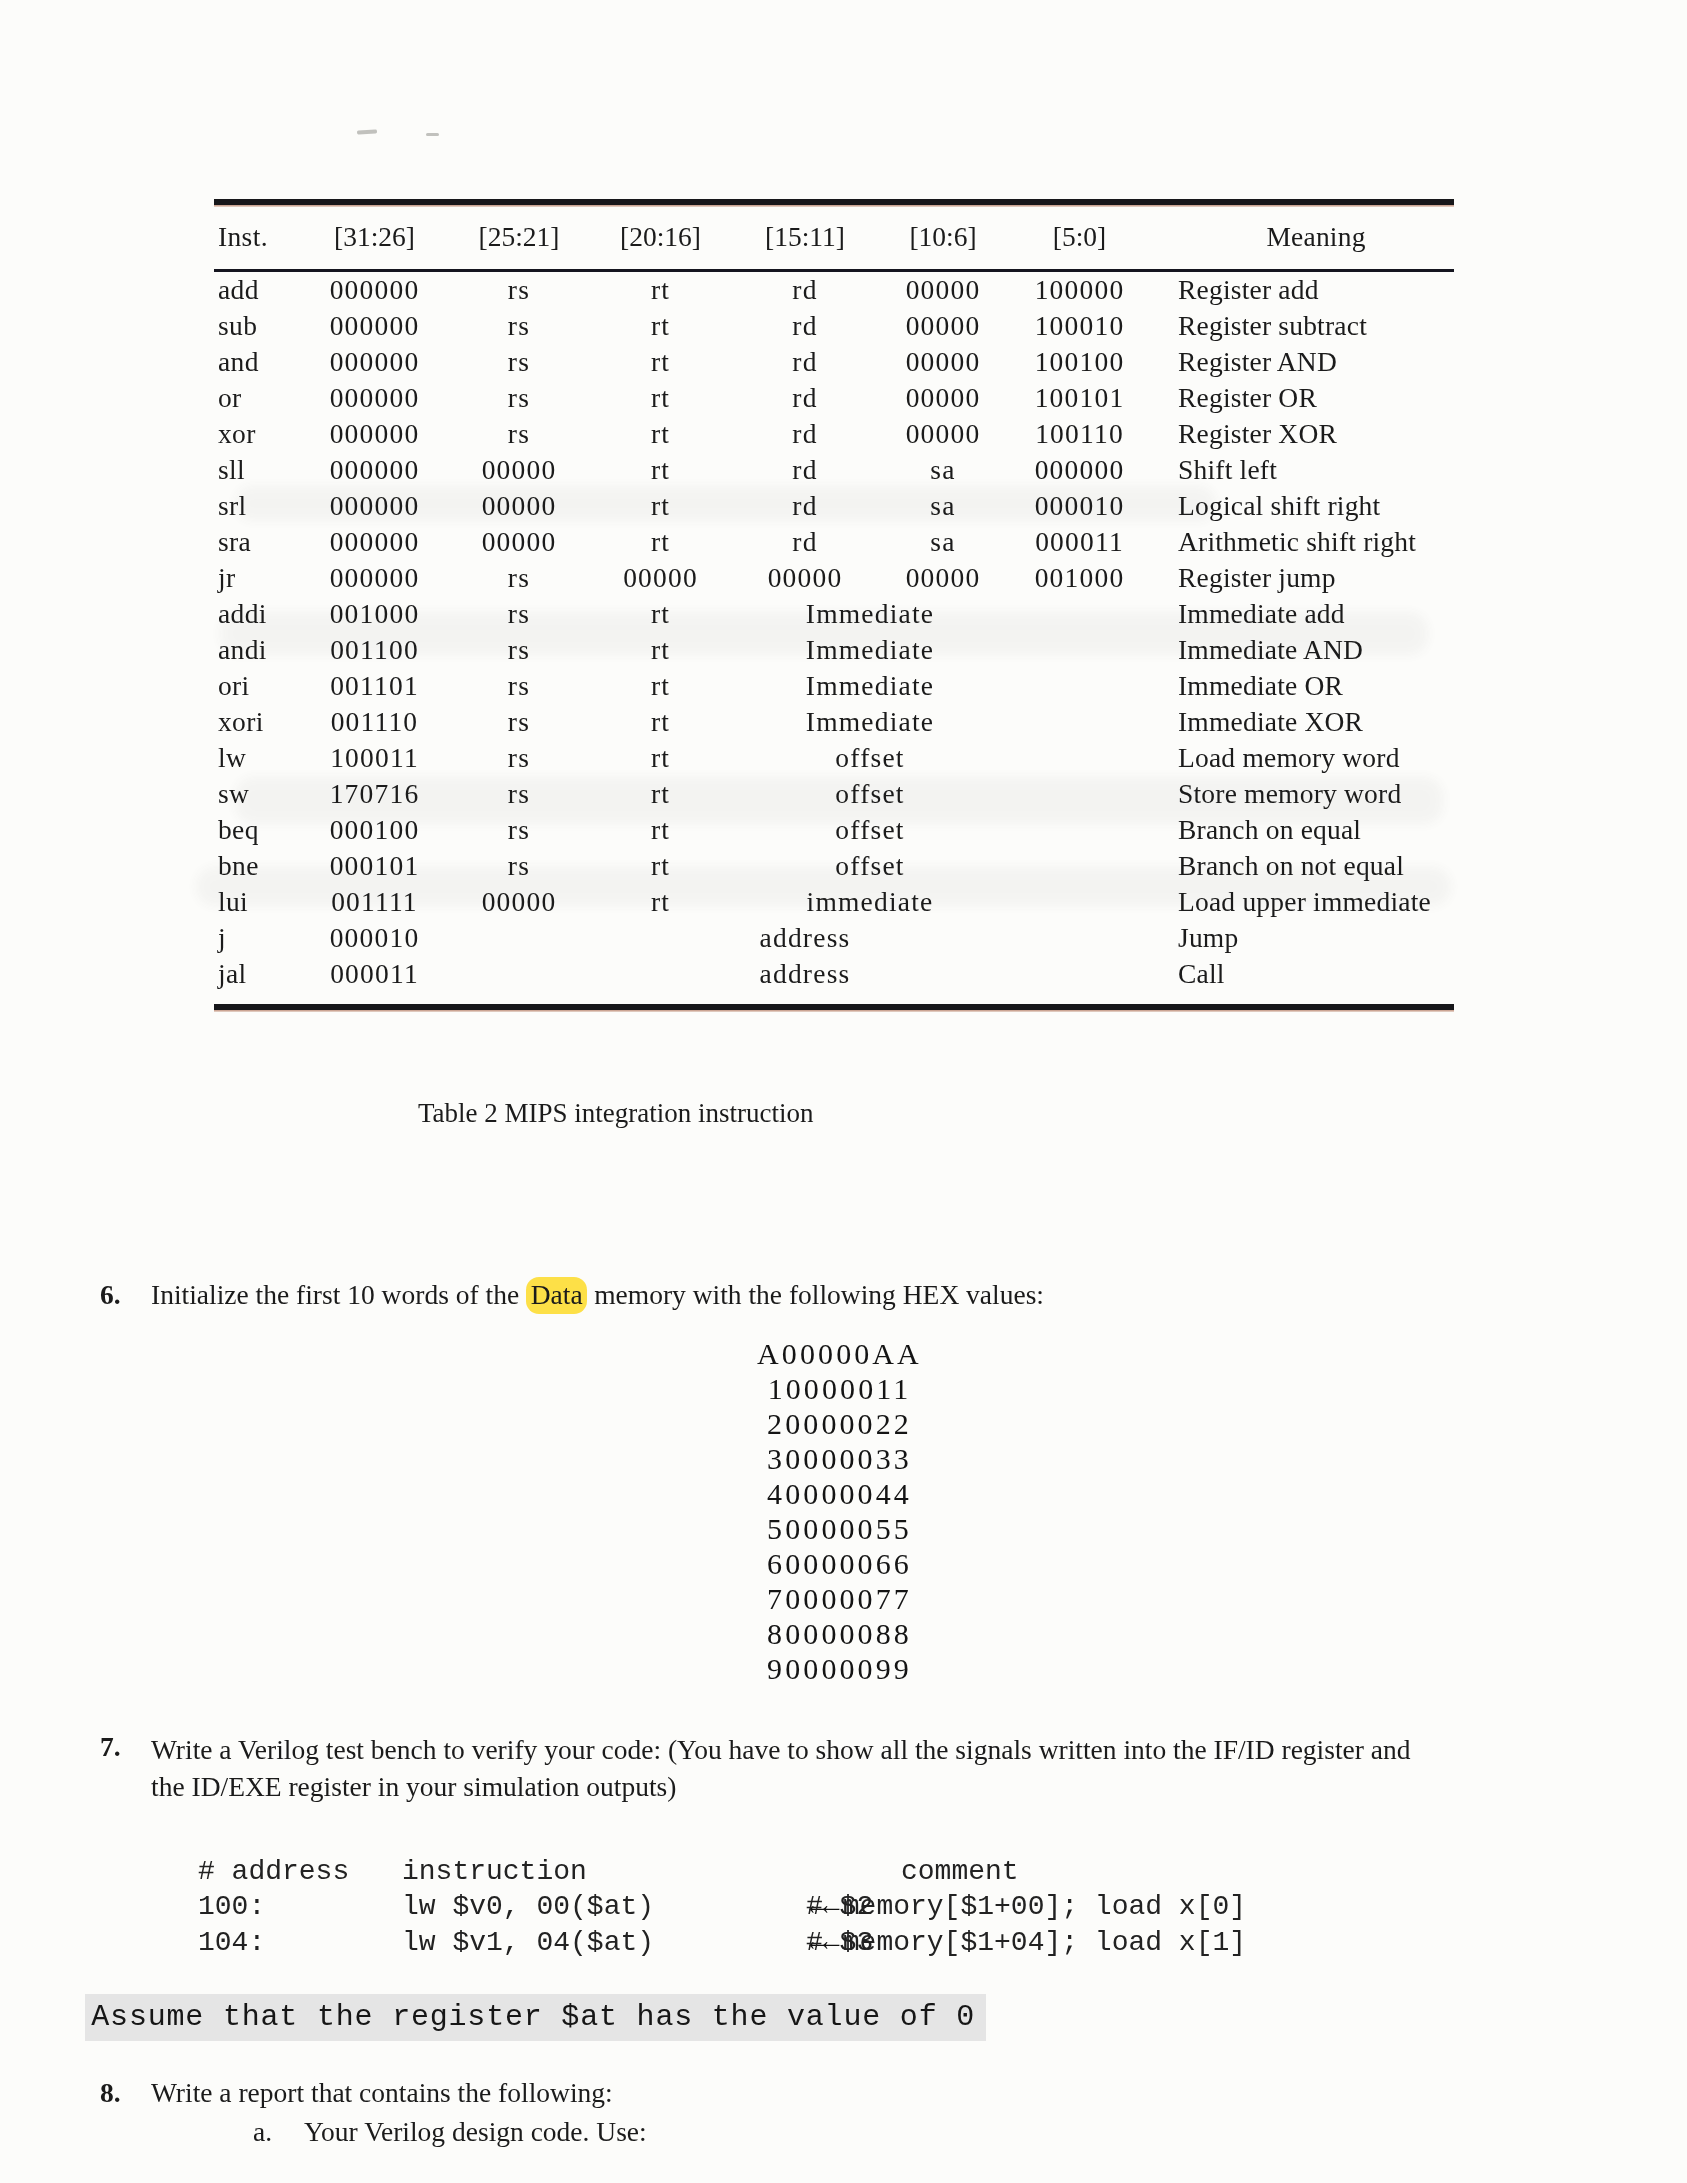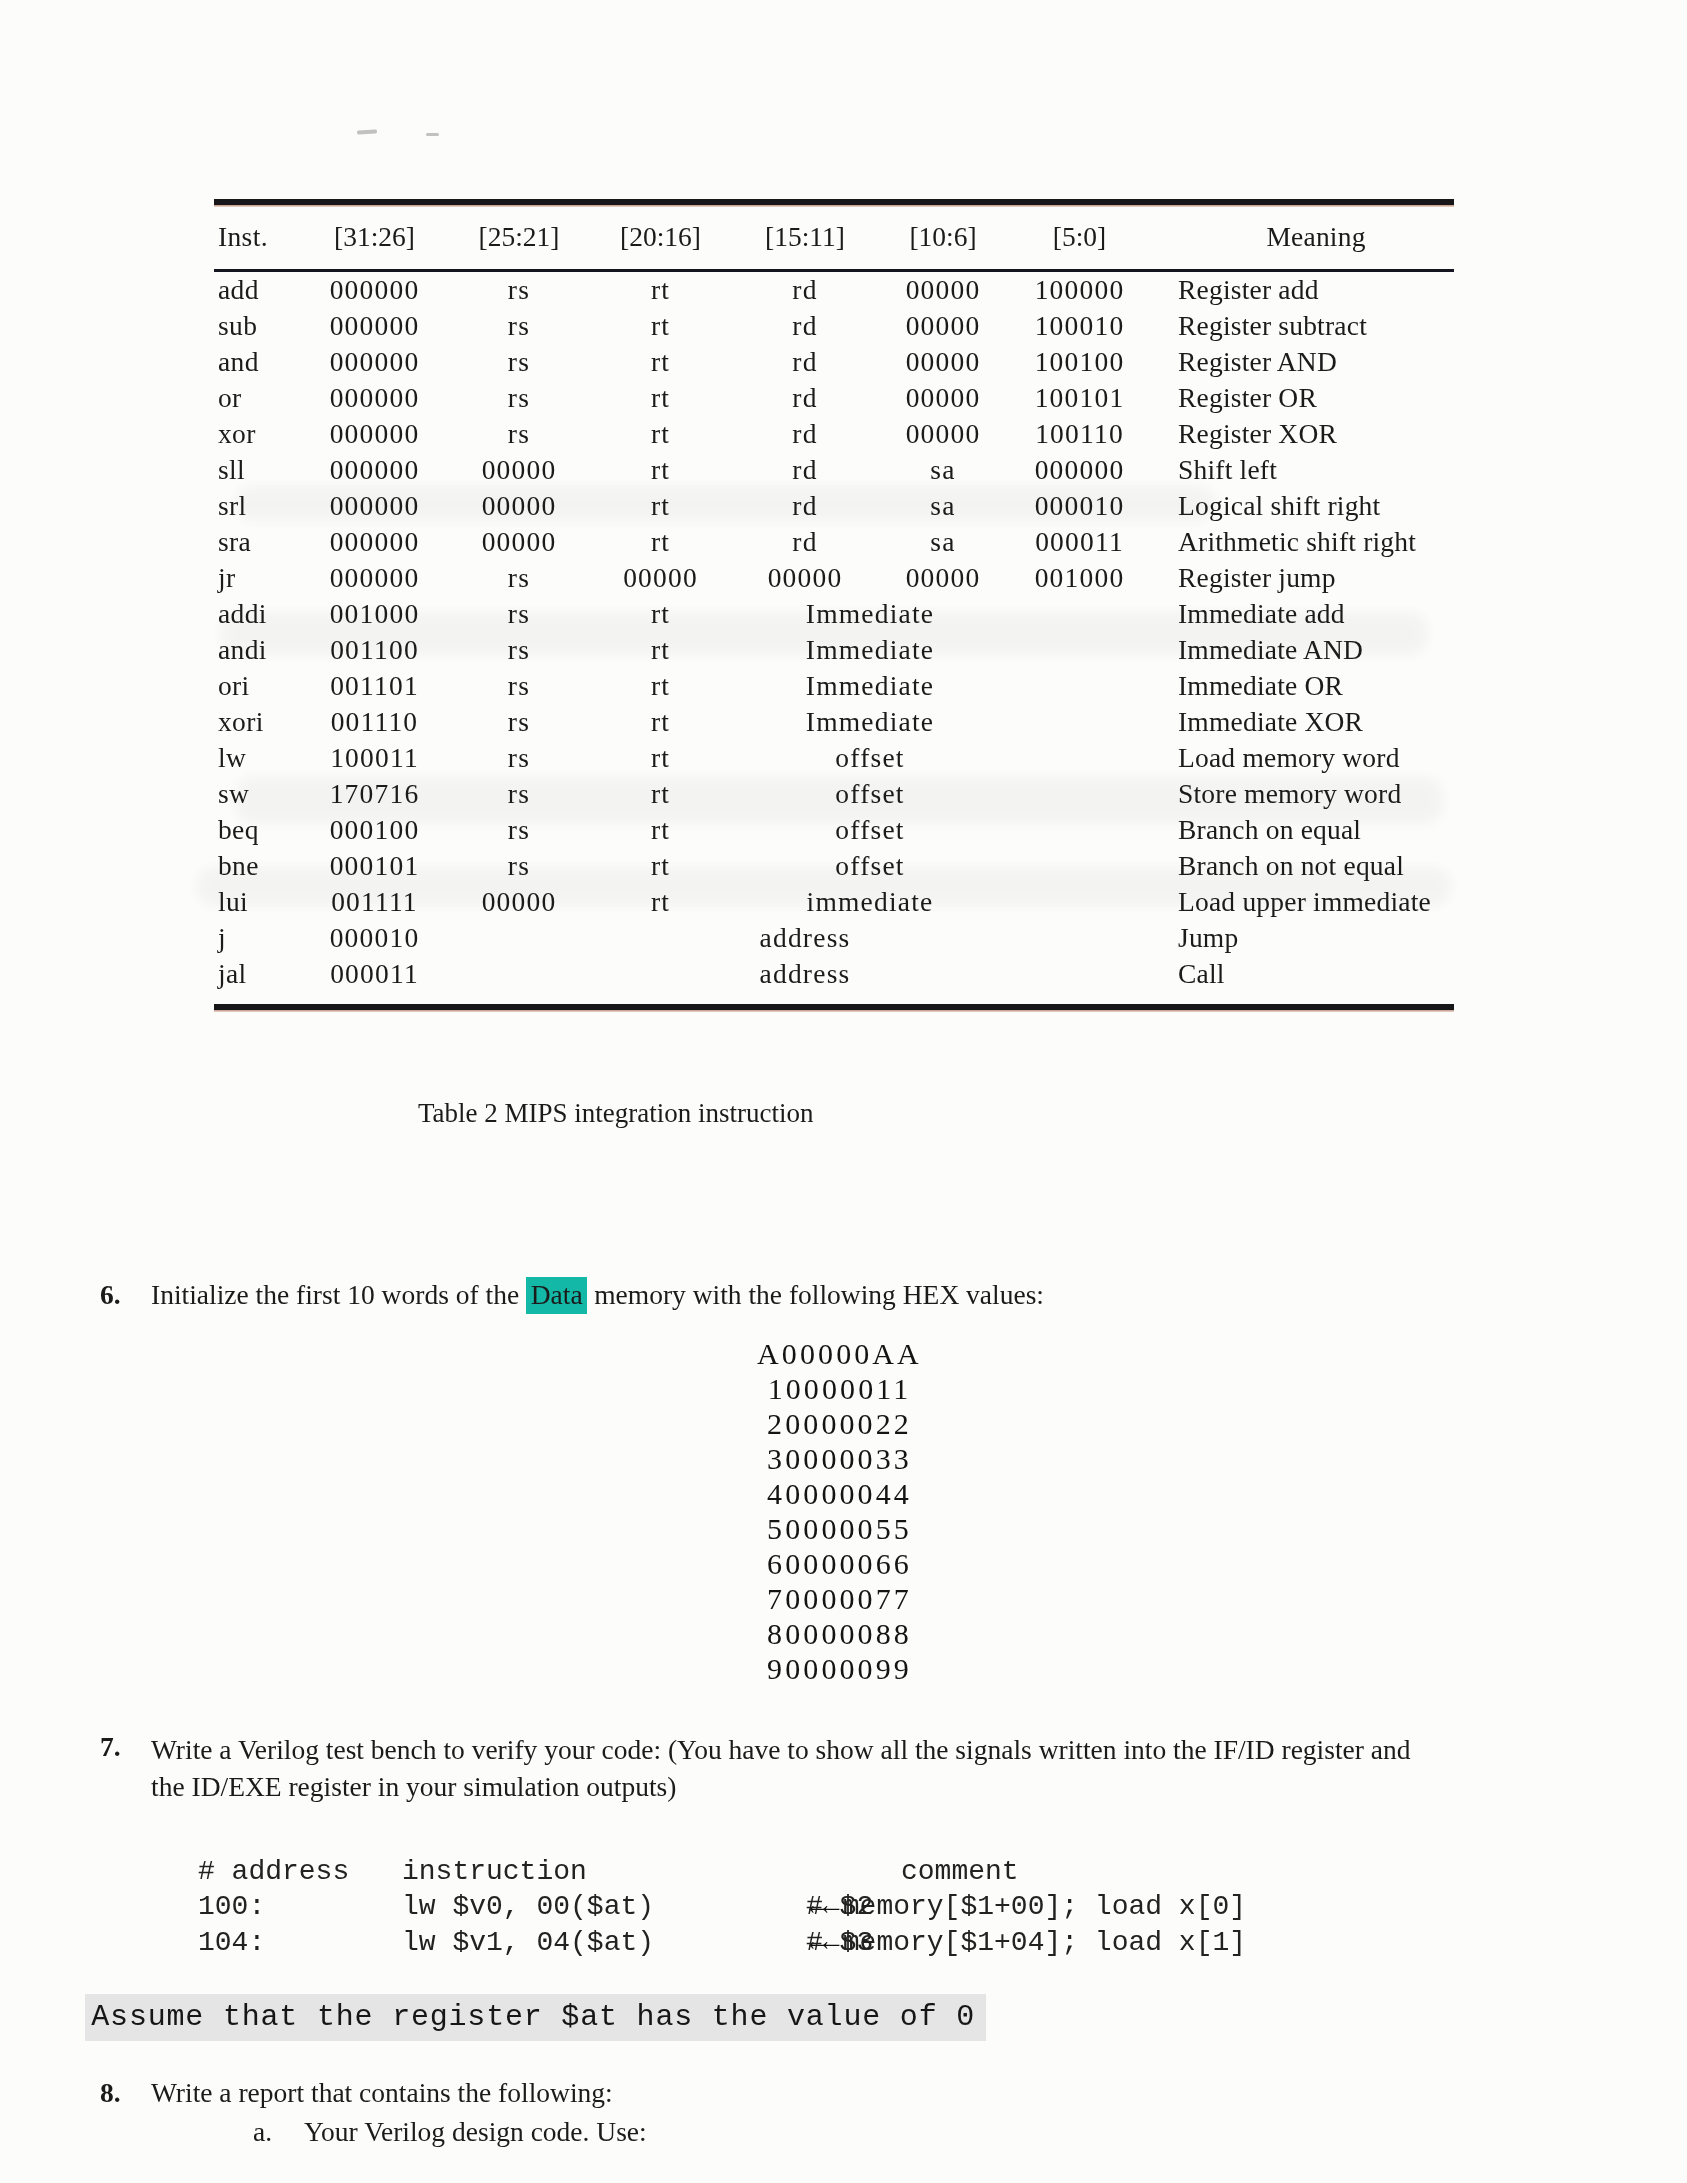--- a/index.html
+++ b/index.html
@@ -291,21 +291,21 @@
             <td class="c-meaning">Call</td>
           </tr>
         </tbody>
     </table>
     <div class="rule rule-bottom"></div>
   </div>
 
   <div class="caption">Table 2 MIPS integration instruction</div>
 
   <span class="item-num" style="left:100px;top:1279px;">6.</span>
-  <span class="item-text" style="left:151px;top:1279px;"><span>Initialize the first 10 words of the </span><mark class="hl-data" style="background-color: #14b8a6;">Data</mark><span> memory with the following HEX values:</span></span>
+  <span class="item-text" style="left:151px;top:1279px;"><span>Initialize the first 10 words of the </span><mark class="hl-data" style="background-color: #fde047; border-radius: 13px;">Data</mark><span> memory with the following HEX values:</span></span>
 
   <div class="hexlist" id="hex-list">
       <div class="hex-line">A00000AA</div>
       <div class="hex-line">10000011</div>
       <div class="hex-line">20000022</div>
       <div class="hex-line">30000033</div>
       <div class="hex-line">40000044</div>
       <div class="hex-line">50000055</div>
       <div class="hex-line">60000066</div>
       <div class="hex-line">70000077</div>

